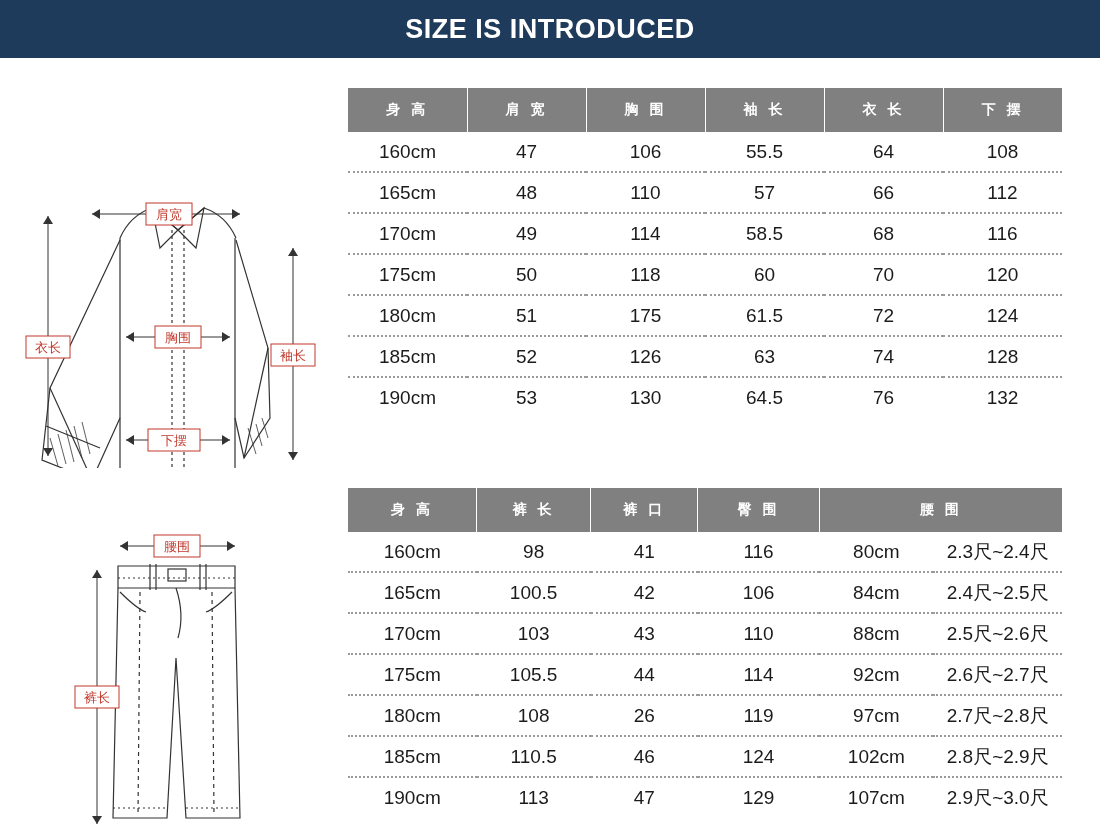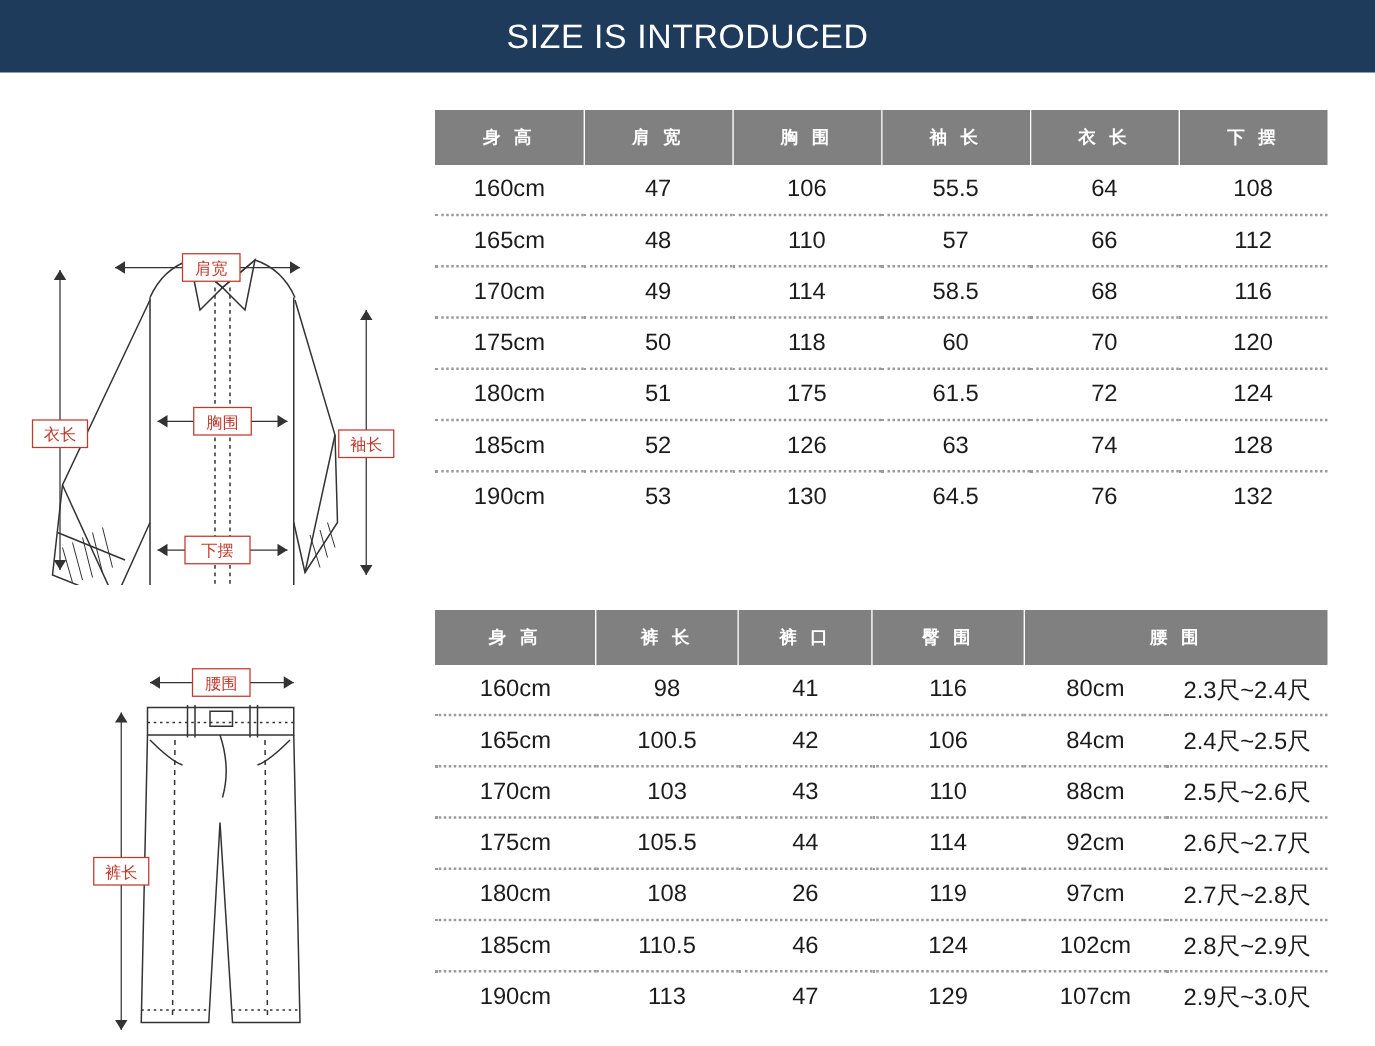--- a/index.html
+++ b/index.html
@@ -29,21 +29,21 @@
   .header .cn {
     color: #ffffff;
     font-size: 27px;
     font-weight: bold;
     letter-spacing: 2px;
     font-family: "DejaVu Sans", sans-serif;
   }
   .header .en {
     color: #ffffff;
     font-size: 27px;
-    font-weight: normal;
+    font-weight: bold;
     letter-spacing: 0.5px;
   }
 
   
   .content {
     position: relative;
     width: 1100px;
     height: 779px;
   }
 

